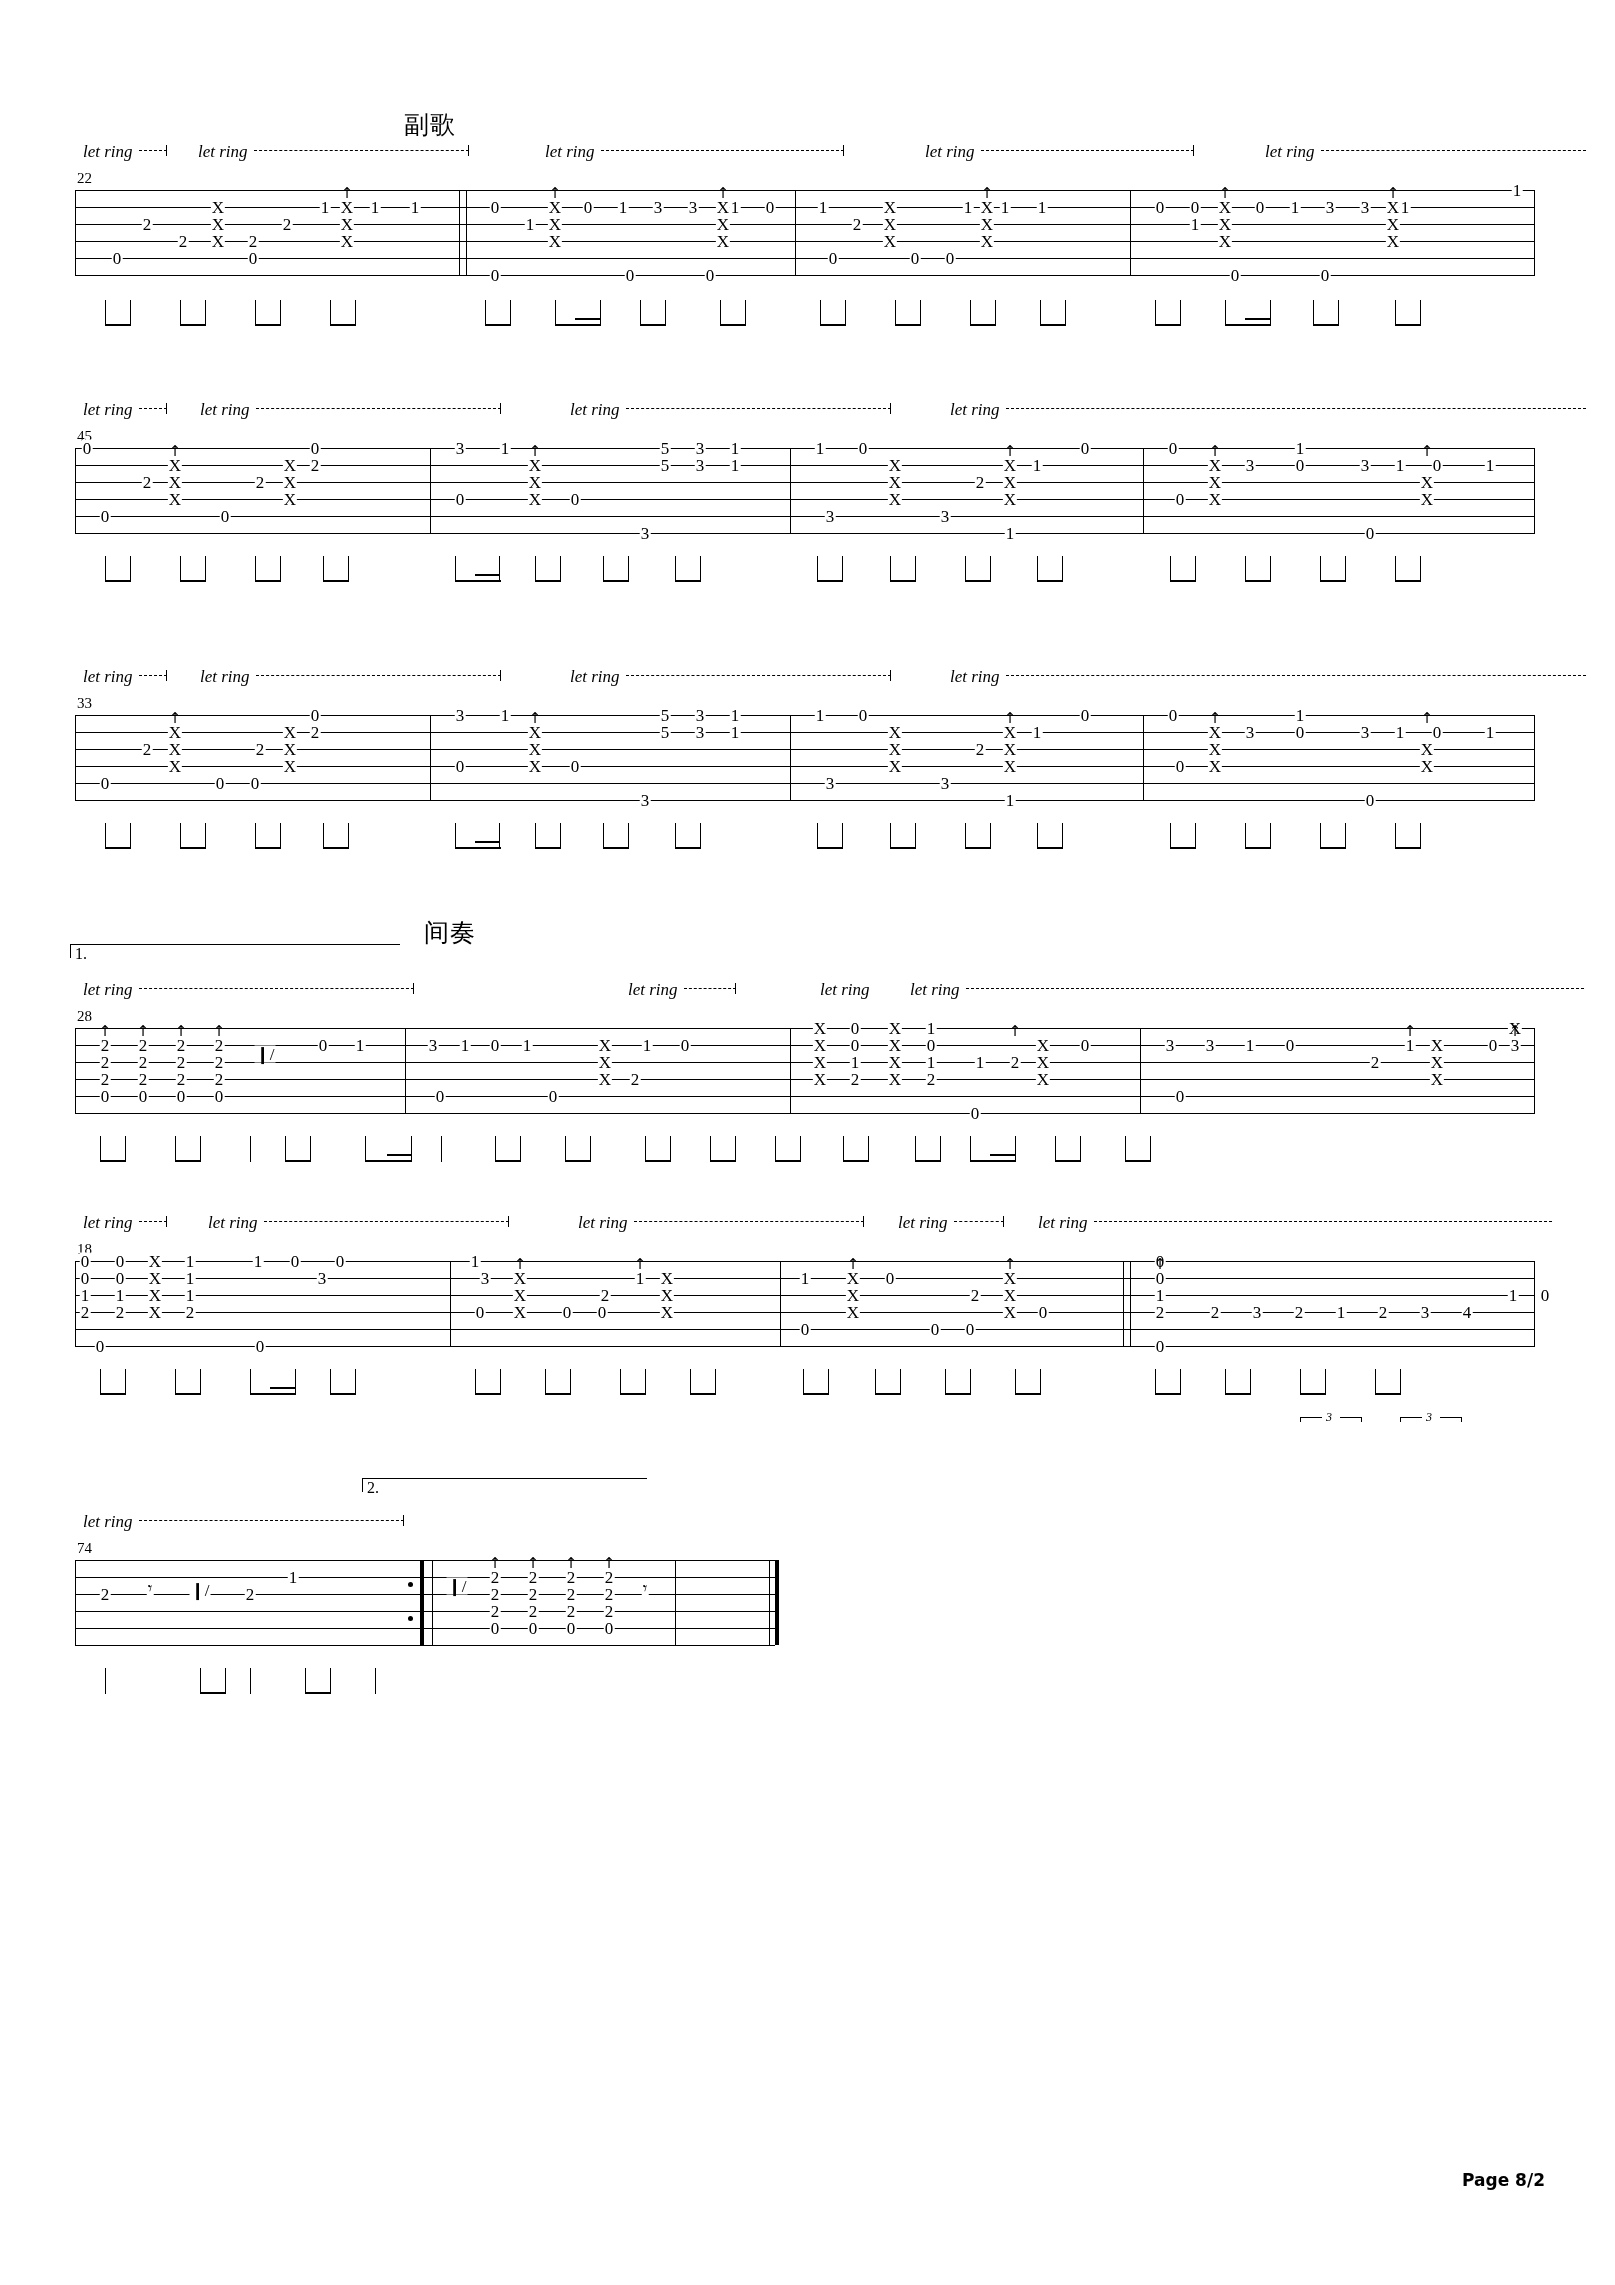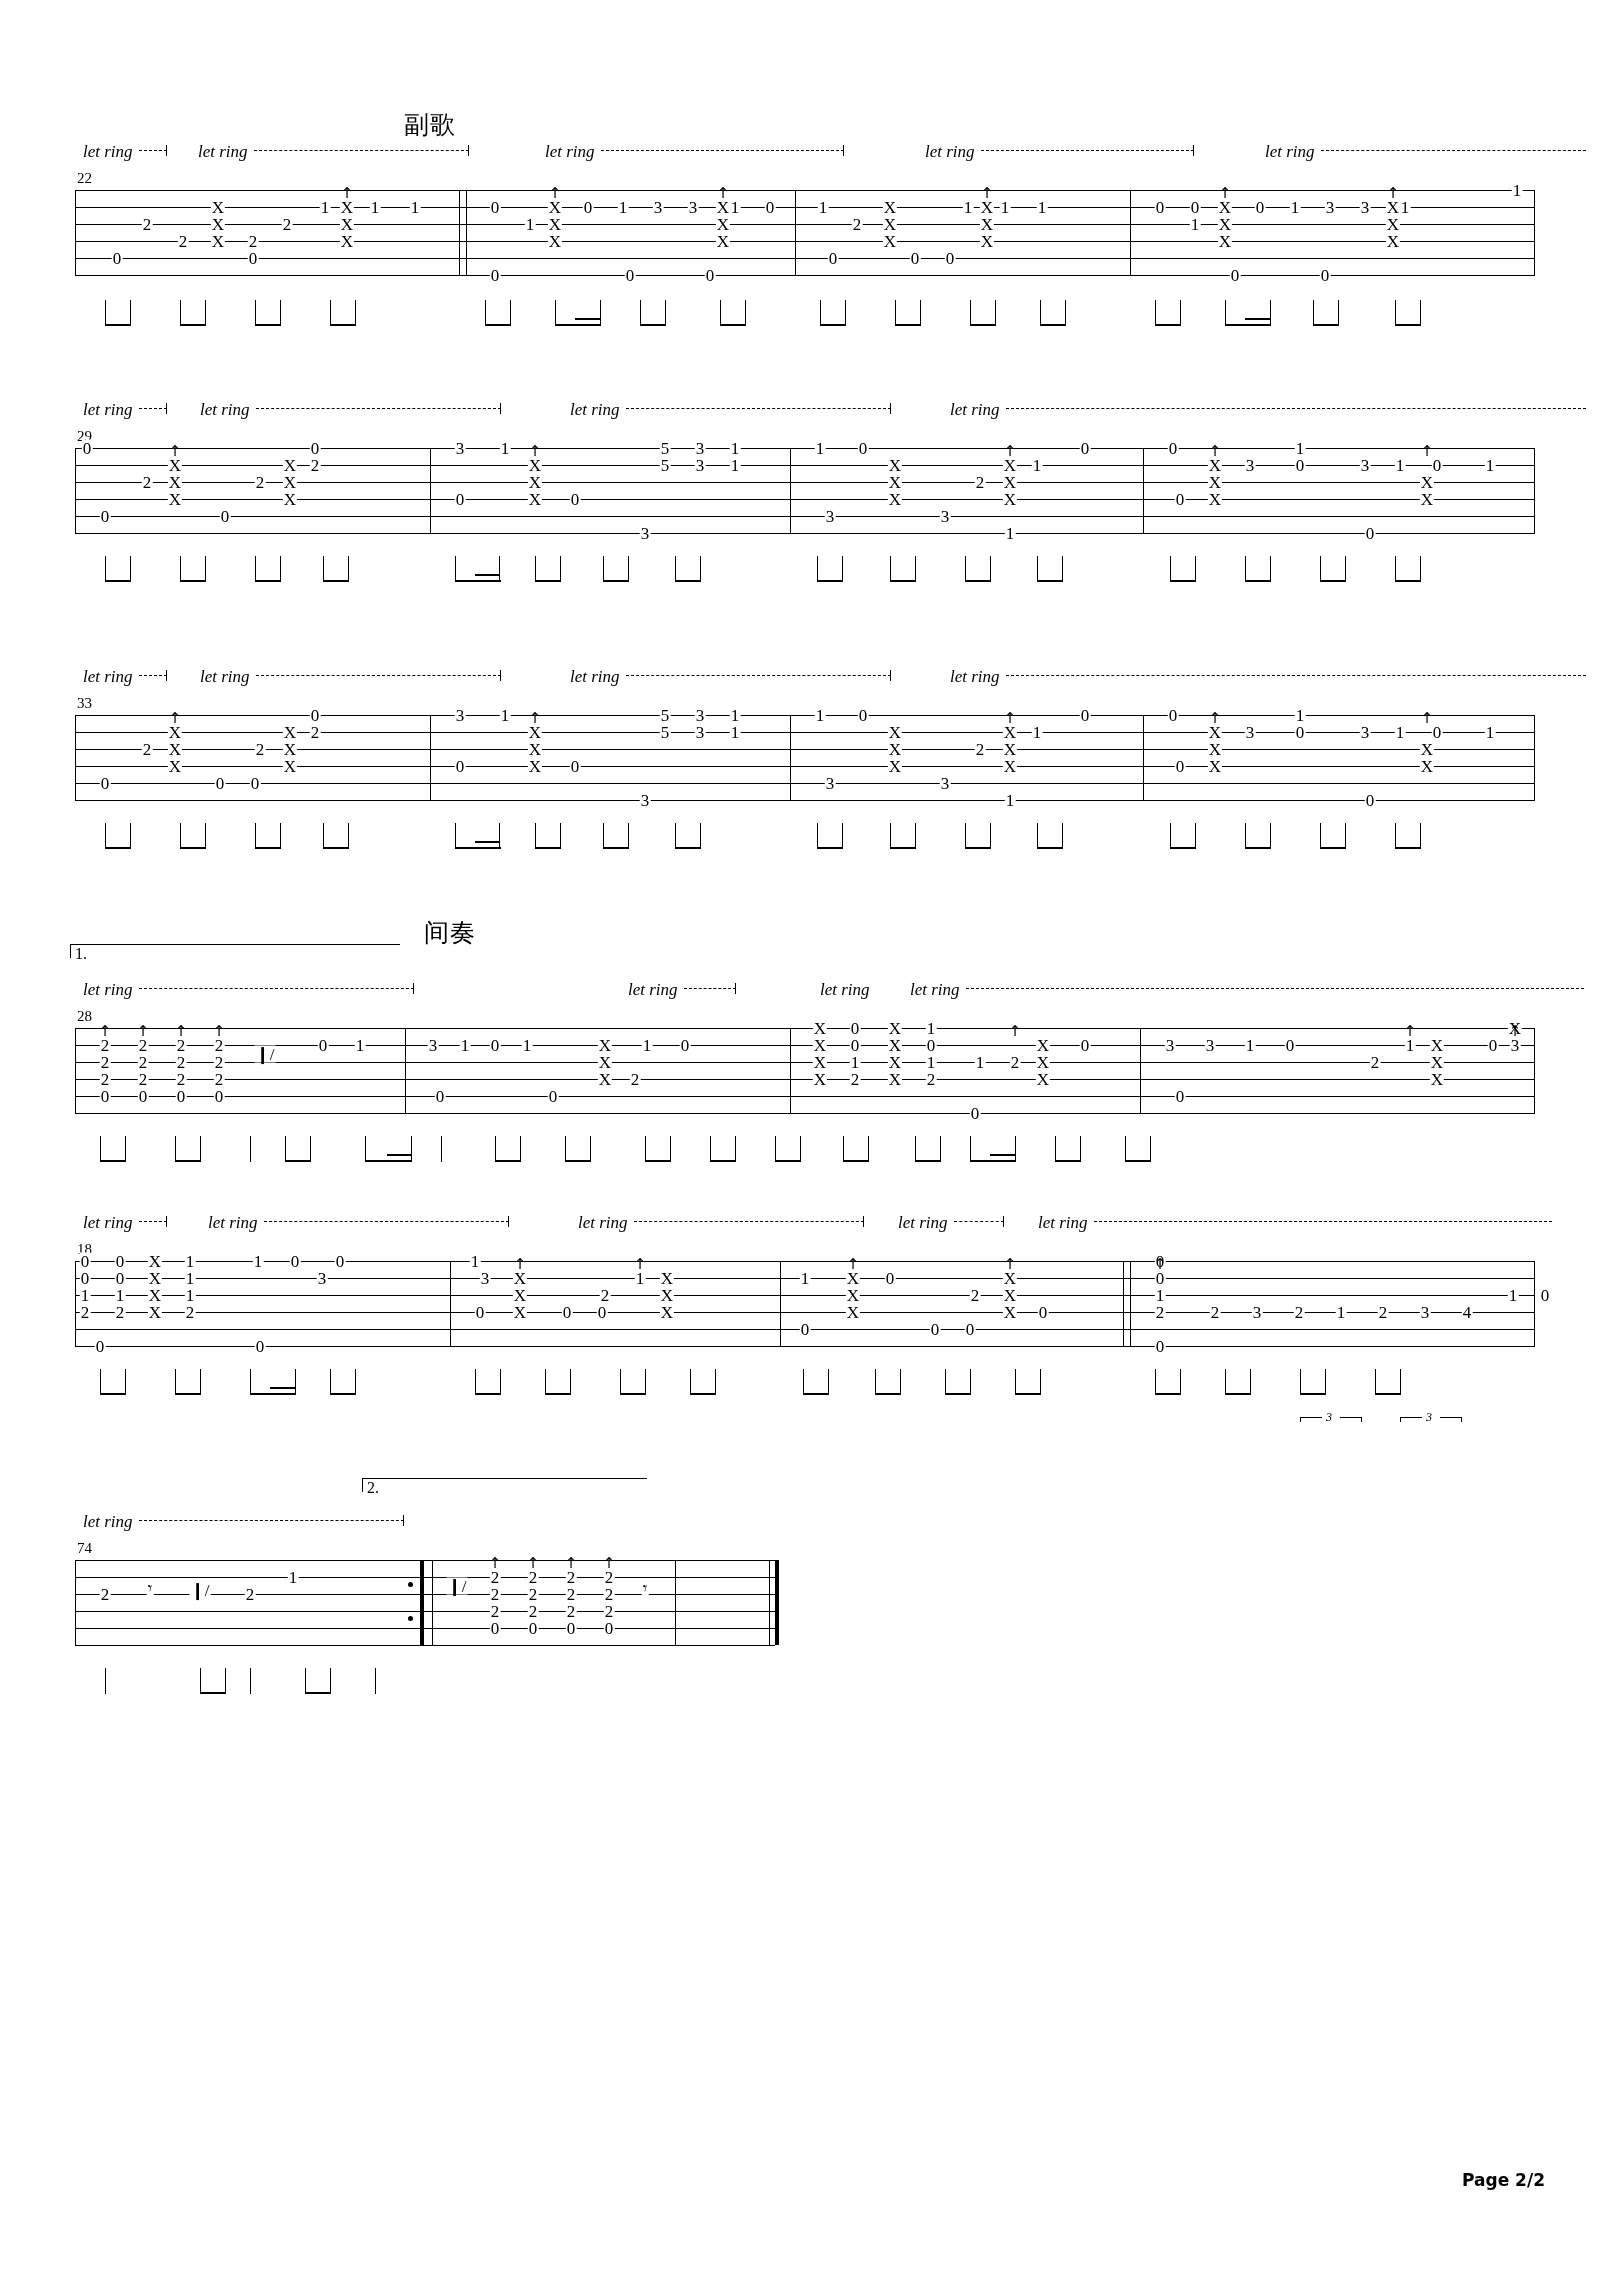--- a/index.html
+++ b/index.html
@@ -290,21 +290,21 @@
     <div class="abs letring" style="left:200px;top:400px;">
       <span>let ring</span><span class="lr-dash" style="width:245px"></span><span class="lr-end"></span>
     </div>
     <div class="abs letring" style="left:570px;top:400px;">
       <span>let ring</span><span class="lr-dash" style="width:265px"></span><span class="lr-end"></span>
     </div>
     <div class="abs letring" style="left:950px;top:400px;">
       <span>let ring</span><span class="lr-dash" style="width:580px"></span>
     </div>
 
-    <div class="abs measnum" style="left:77px;top:428px;">29</div>
+    <div class="abs measnum" style="left:77px;top:428px;">45</div>
 
     <div class="staff" style="left:75px;top:448px;width:1460px;height:86px;">
       <div class="sline" style="top:0px;width:1460px;"></div>
       <div class="sline" style="top:17px;width:1460px;"></div>
       <div class="sline" style="top:34px;width:1460px;"></div>
       <div class="sline" style="top:51px;width:1460px;"></div>
       <div class="sline" style="top:68px;width:1460px;"></div>
       <div class="sline" style="top:85px;width:1460px;"></div>
       <div class="barline start" style="left:0px;top:0px;height:85px;"></div>
       <div class="barline" style="left:355px;top:0px;height:85px;"></div>
@@ -995,15 +995,15 @@
         <div class="rbeam" style="left:125px;top:24px;width:26px;"></div>
         <div class="rstem" style="left:150px;top:0px;height:26px;"></div>
       <div class="rstem" style="left:175px;top:0px;height:26px;"></div>
       <div class="rstem" style="left:230px;top:0px;height:26px;"></div>
         <div class="rbeam" style="left:230px;top:24px;width:26px;"></div>
         <div class="rstem" style="left:255px;top:0px;height:26px;"></div>
       <div class="rstem" style="left:300px;top:0px;height:26px;"></div>
     </div>
   </div>
 
-  <div class="footer" style="right:70px;top:2170px;">Page 2/2</div>
+  <div class="footer" style="right:70px;top:2170px;">Page 8/2</div>
 
 </div>
 
 </body></html>

